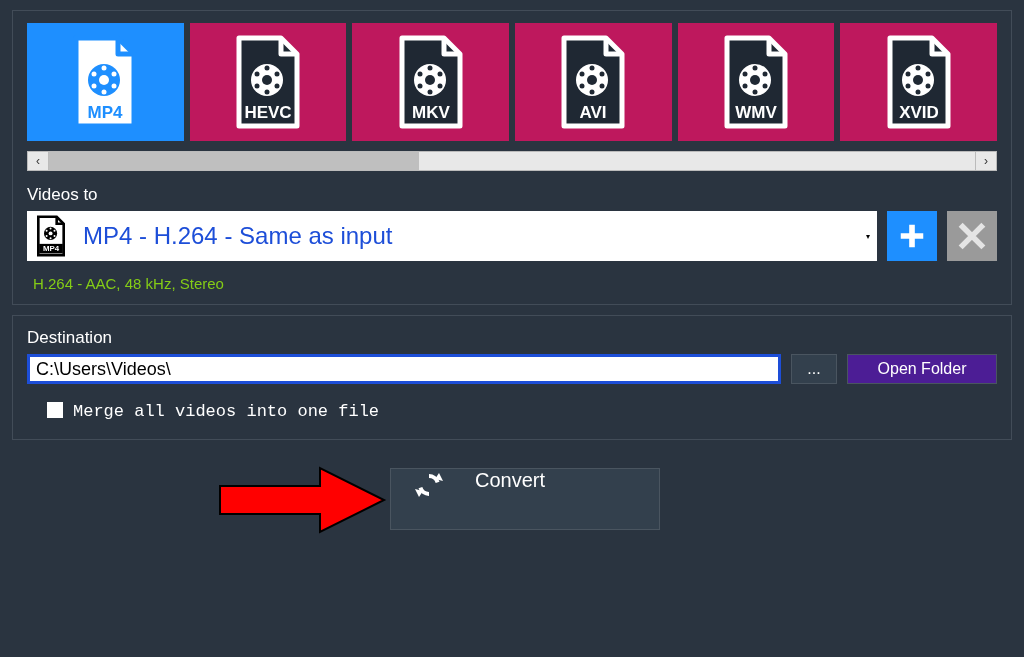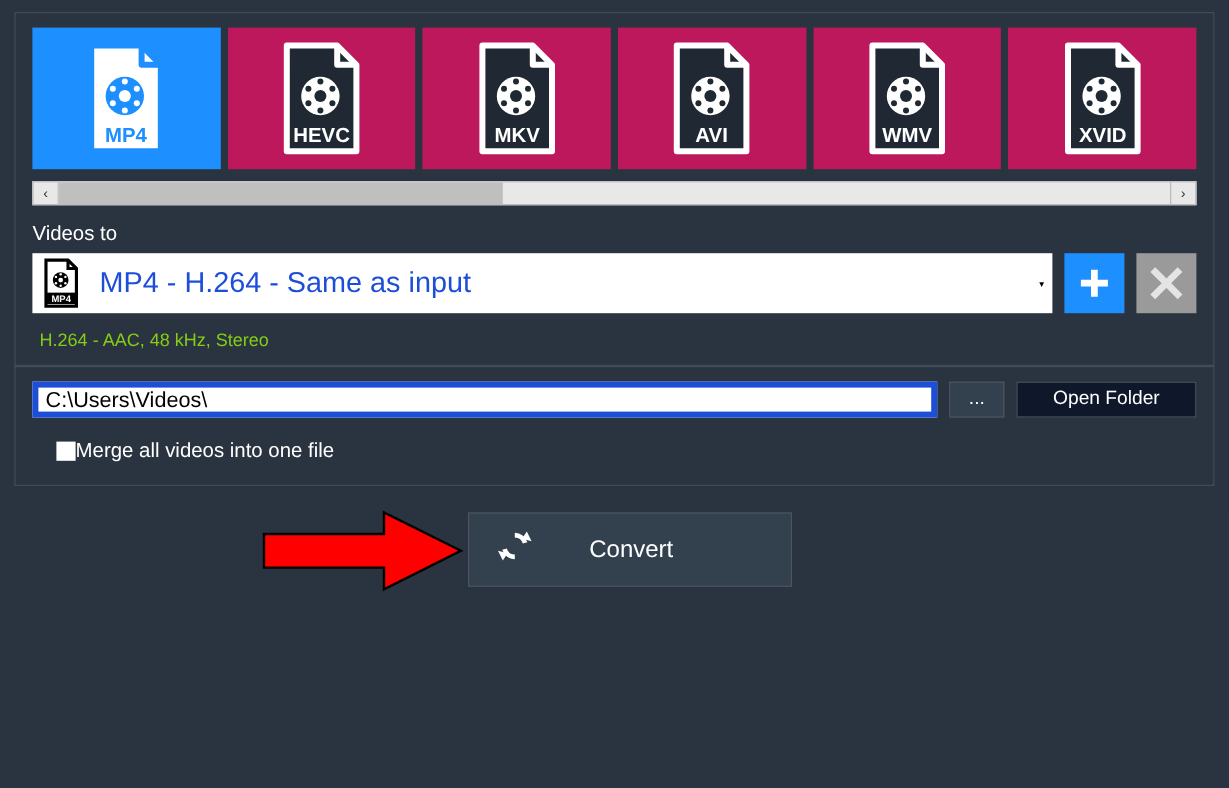--- a/index.html
+++ b/index.html
@@ -8,21 +8,21 @@
     font-family: "Segoe UI", Arial, sans-serif;
     color: #fff;
     width: 1024px;
     height: 657px;
     overflow: hidden;
     padding: 10px 12px;
   }
   .panel {
     border: 1px solid #424c58;
     padding: 12px 14px;
-    margin-bottom: 0;
+    margin-bottom: 10px;
   }
   
   .formats {
     display: flex;
     gap: 6px;
     margin-bottom: 10px;
   }
   .fmt {
     flex: 1;
     background: #be185d;
@@ -127,52 +127,53 @@
     align-items:stretch;
     margin-bottom: 18px;
   }
   .dest-input {
     flex: 1;
     height: 30px;
     background:#fff;
     color:#000;
     font-size: 18px;
     padding: 2px 6px;
-    border: 5px solid #1d4ed8;
+    border: 3px solid #1d4ed8;
   }
   .browse-btn {
     width: 46px;
     height: 30px;
     background:#33404d;
     border:1px solid #4a5560;
     color:#fff;
     display:flex;
     align-items:center;
     justify-content:center;
     font-size: 16px;
     cursor:pointer;
   }
   .open-folder-btn {
     width: 150px;
     height: 30px;
-    background:#0f172a;
+    background:#4c1d95;
     border:1px solid #4a5560;
     color:#fff;
     display:flex;
     align-items:center;
     justify-content:center;
     font-size: 16px;
     cursor:pointer;
   }
   .merge-row {
     display:flex;
-    align-items:center;
+    gap: 10px;
     padding-left: 20px;
     font-size: 17px;
     margin-bottom: 6px;
+    font-family: Liberation Mono, monospace;
   }
   .checkbox {
     width: 16px;
     height: 16px;
     background:#fff;
     cursor:pointer;
   }
   
   .convert-area {
     position: relative;
@@ -186,22 +187,22 @@
   }
   .convert-btn {
     position:absolute;
     left: 378px;
     top: 18px;
     width: 270px;
     height: 62px;
     background:#33404d;
     border:1px solid #4a5560;
     display:flex;
-    align-items:center;
-    gap: 46px;
+    align-items:flex-start;
+    gap: 30px;
     padding-left: 22px;
     cursor:pointer;
     font-size: 20px;
     color:#fff;
   }
   .convert-btn svg { width: 32px; height: 32px; }
 </style>
 </head>
 <body>
 
@@ -340,20 +341,21 @@
       <svg viewBox="0 0 32 32">
           <path d="M6 6l20 20M26 6L6 26" stroke="#e4e4e4" stroke-width="6" stroke-linecap="square"></path>
         </svg>
     </div>
   </div>
 
   <div class="codec-info">H.264  -  AAC,  48 kHz,  Stereo</div>
 </div>
 
 <div class="panel">
+  <div class="section-label">Destination</div>
   <div class="dest-row">
     <input class="dest-input" value="C:\Users\Videos\" style="">
     <div class="browse-btn">...</div>
     <div class="open-folder-btn">Open Folder</div>
   </div>
   <div class="merge-row">
     <div class="checkbox"></div>
     <span>Merge all videos into one file</span>
   </div>
 </div>

